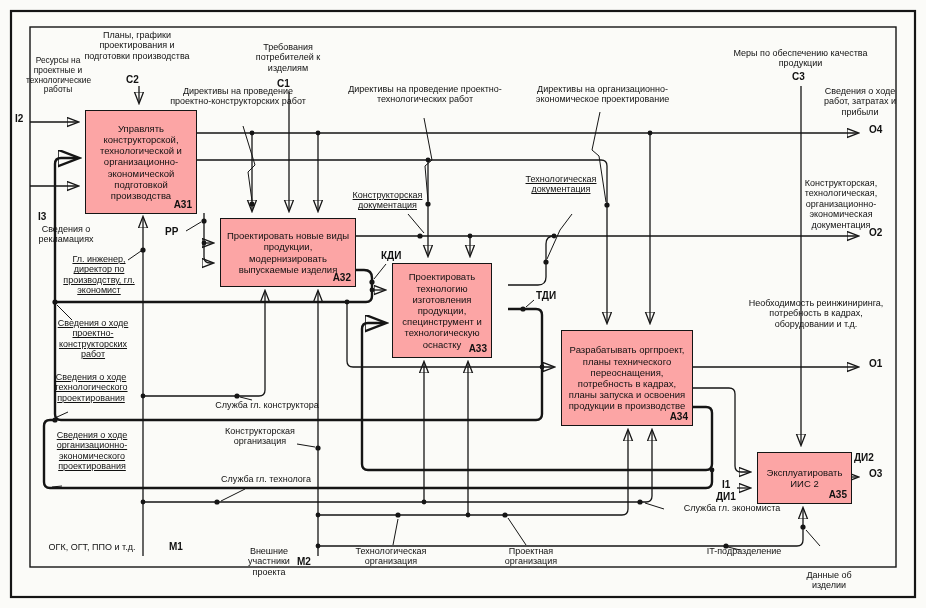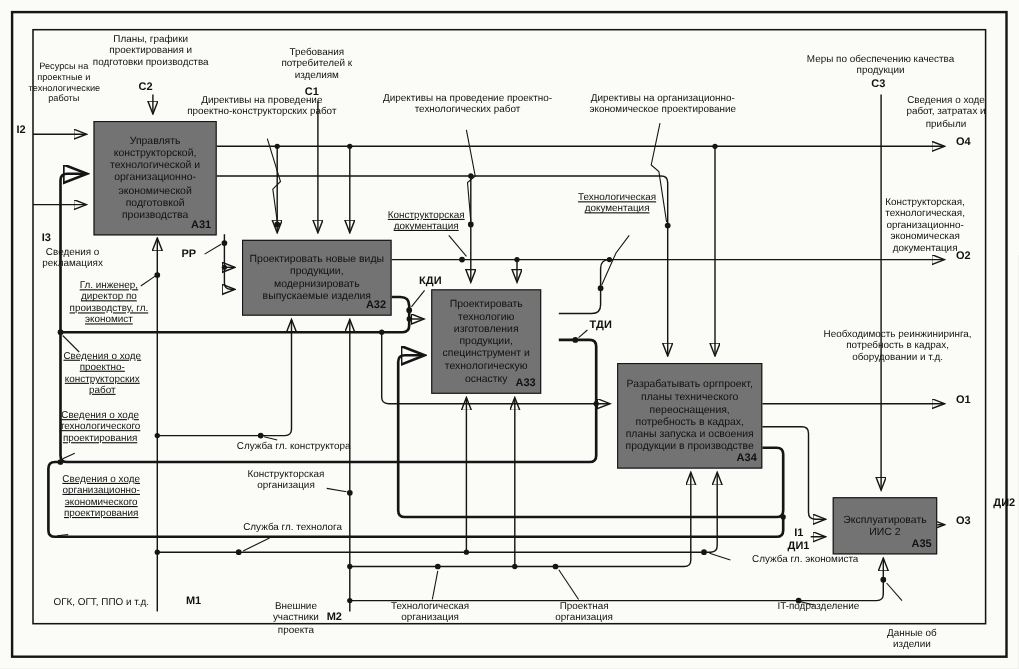--- a/index.html
+++ b/index.html
@@ -1,18 +1,18 @@
 <!DOCTYPE html>
 <html><head>
 <meta charset="utf-8">
 <style>
   html,body{margin:0;padding:0;background:#e8e8e4;font-family:"Liberation Sans",sans-serif;}
   #canvas{position:relative;width:926px;height:608px;background:#fbfbf8;overflow:hidden;margin:0 auto;}
   #wires{position:absolute;left:0;top:0;}
-  .block{position:absolute;background:#737373;border:1.6px solid #151515;display:flex;align-items:center;justify-content:center;text-align:center;font-size:9.5px;line-height:1.18;color:#111;padding:18px 3px;box-sizing:border-box;}
+  .block{position:absolute;background:#fca5a5;border:1.6px solid #151515;display:flex;align-items:center;justify-content:center;text-align:center;font-size:9.5px;line-height:1.18;color:#111;padding:18px 3px;box-sizing:border-box;}
   .block .code{position:absolute;right:4px;bottom:2px;font-size:10px;font-weight:bold;}
   .lbl{position:absolute;font-size:9px;line-height:1.16;color:#111;text-align:center;white-space:normal;}
   .lbl.u{text-decoration:underline;}
   .code-lbl{position:absolute;font-size:10px;color:#111;font-weight:bold;white-space:nowrap;}
   .small{font-size:8.4px;}
   path,polyline{fill:none;stroke:#151515;}
   .w{stroke-width:1.3px;}
   .thick{stroke-width:2.4px;}
   .callout{stroke-width:1px;}
   circle.dot{fill:#151515;stroke:none;}
@@ -181,21 +181,21 @@
     <div class="lbl" style="left: 482px; top: 546px; width: 98px;">Проектная организация</div>
     <div class="lbl" style="left: 688px; top: 546px; width: 112px;">IT-подразделение</div>
     <div class="lbl" style="left: 792px; top: 546px; width: 74px; margin-top: 24px;">Данные об изделии</div>
     <div class="code-lbl" style="left: 126px; top: 74px;">C2</div>
     <div class="code-lbl" style="left: 277px; top: 78px;">C1</div>
     <div class="code-lbl" style="left: 792px; top: 71px;">C3</div>
     <div class="code-lbl" style="left: 15px; top: 113px;">I2</div>
     <div class="code-lbl" style="left: 38px; top: 211px;">I3</div>
     <div class="code-lbl" style="left: 722px; top: 479px;">I1</div>
     <div class="code-lbl" style="left: 716px; top: 491px;">ДИ1</div>
-    <div class="code-lbl" style="left: 903px; top: 452px;">ДИ2</div>
+    <div class="code-lbl" style="left: 854px; top: 452px;">ДИ2</div>
     <div class="code-lbl" style="left: 148px; top: 541px; padding-left: 21px;">M1</div>
     <div class="code-lbl" style="left: 297px; top: 556px;">M2</div>
     <div class="code-lbl" style="left: 869px; top: 124px;">O4</div>
     <div class="code-lbl" style="left: 869px; top: 227px;">O2</div>
     <div class="code-lbl" style="left: 869px; top: 358px;">O1</div>
     <div class="code-lbl" style="left: 869px; top: 468px;">O3</div>
     <div class="code-lbl" style="left: 165px; top: 226px;">РР</div>
     <div class="code-lbl" style="left: 381px; top: 250px;">КДИ</div>
     <div class="code-lbl" style="left: 536px; top: 290px;">ТДИ</div>
   </div>

